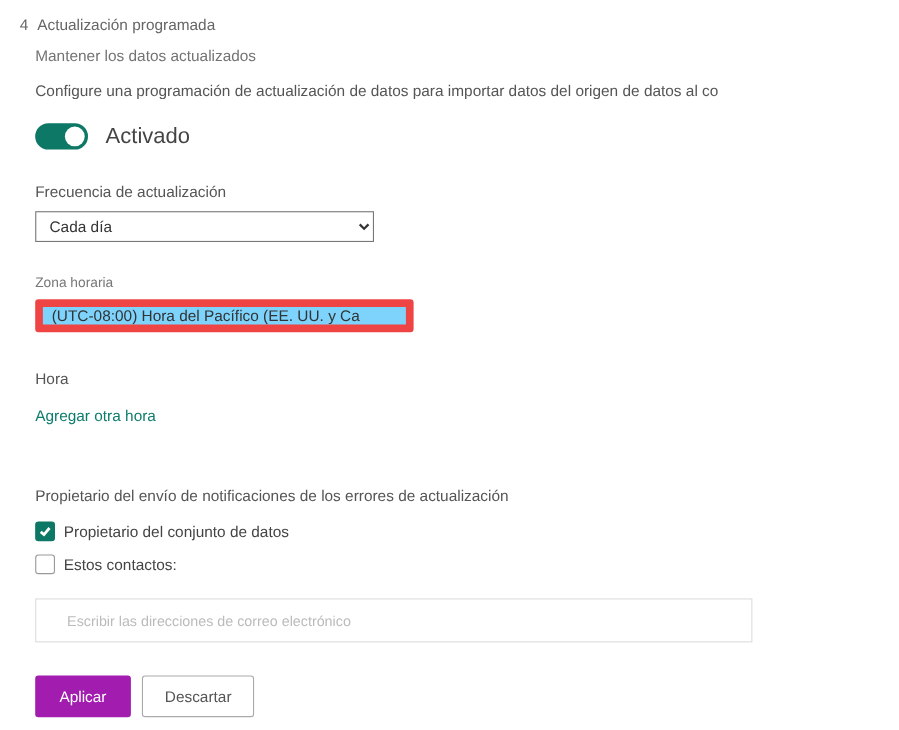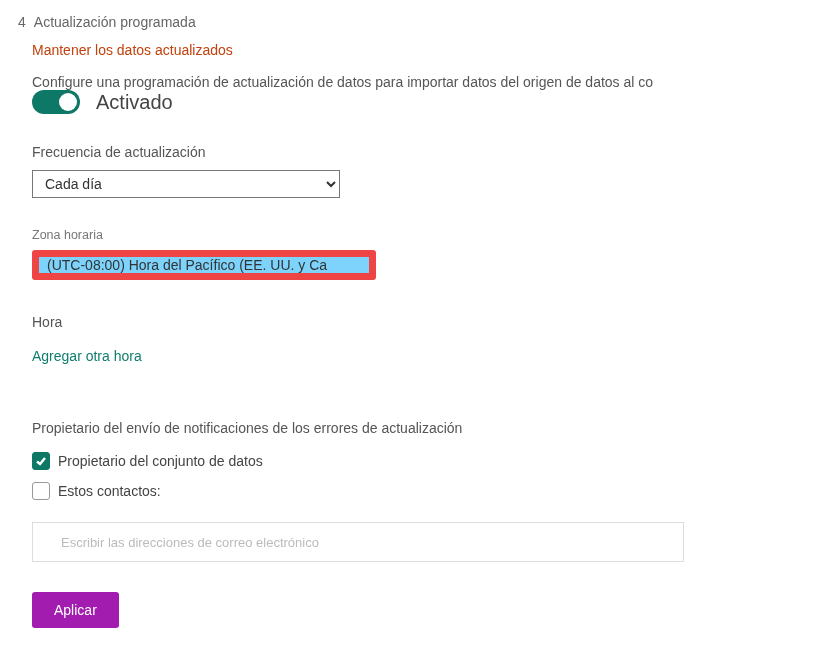--- a/index.html
+++ b/index.html
@@ -27,29 +27,30 @@
       font-size: 14px;
       margin-bottom: 12px;
     }
     .section-number {
       color: #666;
     }
     .content {
       padding-left: 14px;
     }
     .subtitle {
-      color: #c2410c;
+      color: #737373;
       font-size: 14px;
       margin-bottom: 16px;
     }
     .description {
       color: #555;
       font-size: 14px;
       text-align: justify;
       text-justify: inter-word;
+      margin-bottom: 22px;
       white-space: nowrap;
       overflow: hidden;
     }
     .toggle-row {
       display: flex;
       align-items: center;
       gap: 16px;
       margin-bottom: 30px;
     }
     .toggle {
@@ -245,15 +246,16 @@
           
         </div>
         <span class="checkbox-label">Estos contactos:</span>
       </div>
 
       <input type="text" class="email-input" placeholder="Escribir las direcciones de correo electrónico" style="">
     </div>
 
     <div class="button-row">
       <button class="btn btn-primary">Aplicar</button>
+      <button class="btn btn-secondary">Descartar</button>
     </div>
   </div>
 </div>
 
 </body></html>

